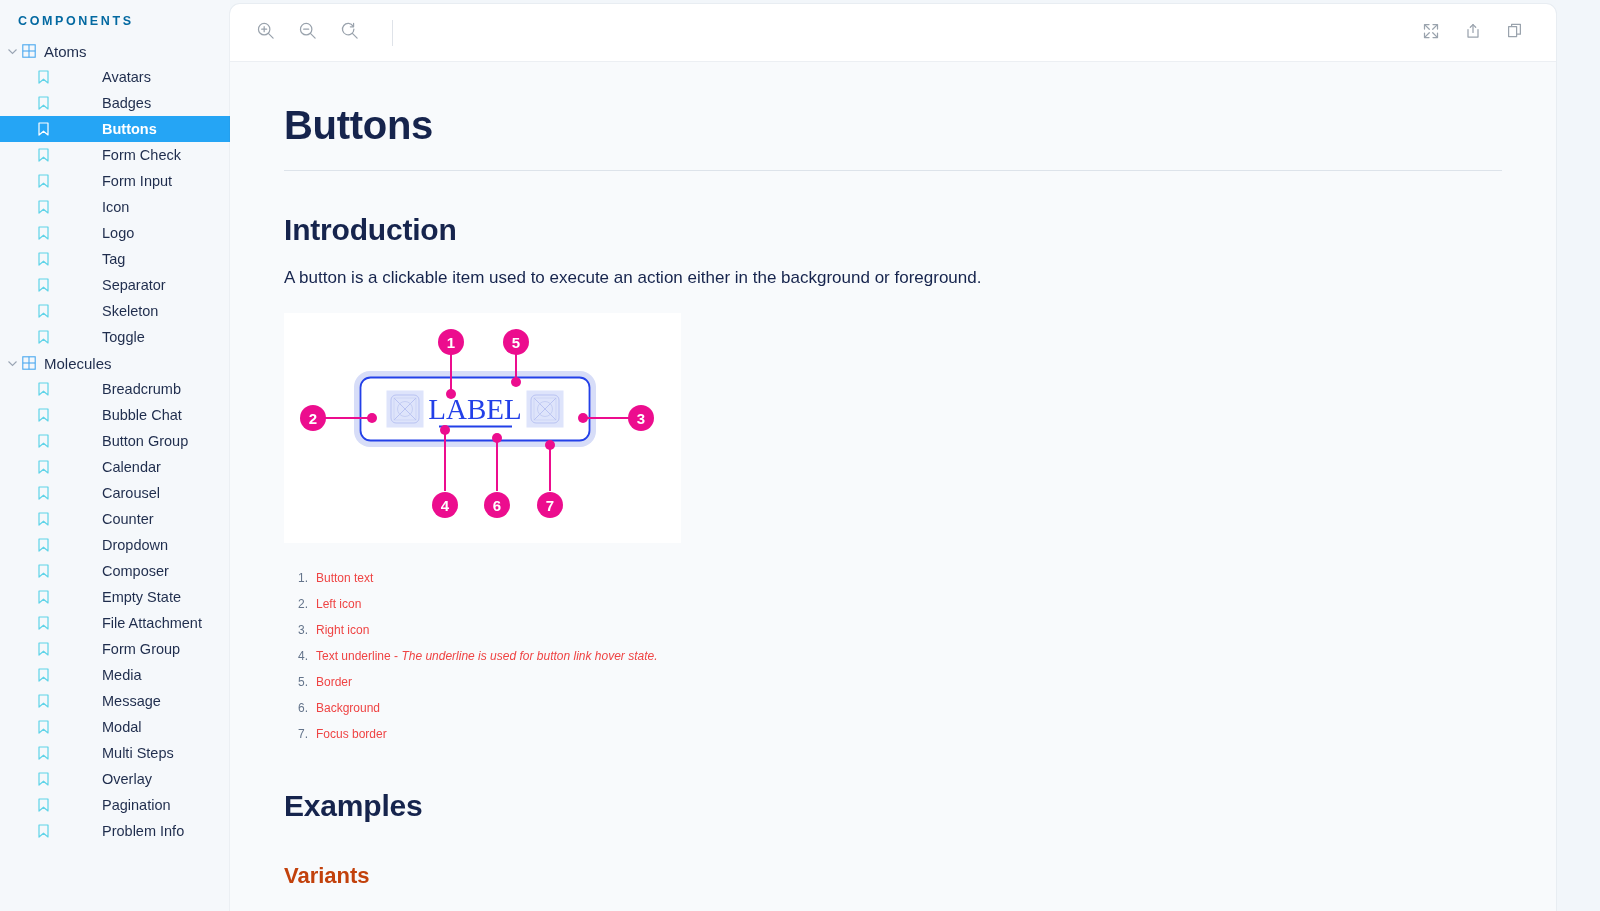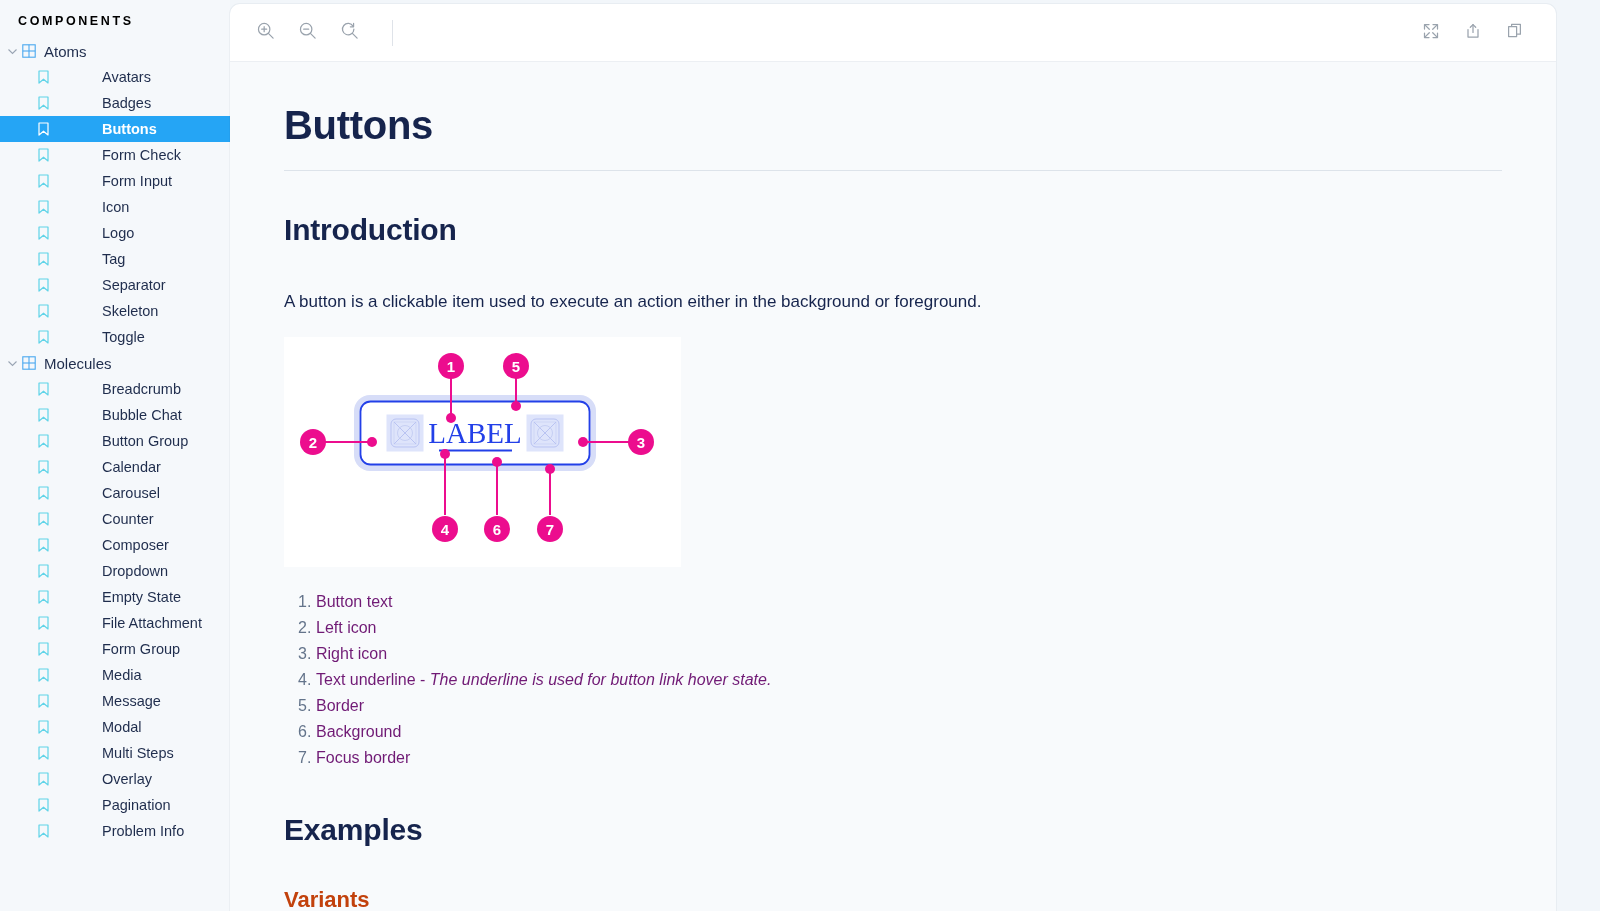--- a/index.html
+++ b/index.html
@@ -17,21 +17,21 @@
     width: 230px; height: 911px;
     background: #f5f8fb;
     overflow: hidden;
     position: relative;
     flex: 0 0 230px;
   }
   .sidebar-title {
     font-size: 12.5px;
     letter-spacing: 2.6px;
     font-weight: 700;
-    color: #000000;
+    color: #0369a1;
     padding: 14px 0 10px 18px;
   }
   .tree { padding-bottom: 8px; }
   .tree-group {
     display: flex; align-items: center;
     height: 26px;
     padding-left: 5px;
     cursor: pointer;
   }
   .caret {
@@ -118,38 +118,38 @@
   }
   h3.sub-title {
     font-size: 22px;
     font-weight: 700;
     color: #c2410c;
     margin-top: 40px;
   }
   p.body-text {
     font-size: 17px;
     color: #16244d;
-    margin-top: 42px;
+    margin-top: 18px;
     line-height: 1.5;
   }
   .figure {
     margin-top: 22px;
     width: 397px; height: 230px;
     background: #ffffff;
     position: relative;
   }
   ol.anno-list {
     margin-top: 22px;
     list-style: none;
     counter-reset: anno;
   }
   ol.anno-list li {
     counter-increment: anno;
-    font-size: 16px;
-    color: #701a75;
+    font-size: 12px;
+    color: #ef4444;
     line-height: 26px;
     padding-left: 32px;
     position: relative;
   }
   ol.anno-list li::before {
     content: counter(anno) ".";
     position: absolute;
     left: 14px;
     color: #64748b;
   }
@@ -329,29 +329,29 @@
             </svg>
           </span>
           <span class="tree-item-label">Counter</span>
         </div>
         <div class="tree-item">
           <span class="bk-icon">
             <svg width="11" height="14" viewBox="0 0 11 14" fill="none" stroke="#5fd4e8" stroke-width="1.2" stroke-linejoin="round">
               <path d="M1 1 L10 1 L10 13 L5.5 9.2 L1 13 Z"></path>
             </svg>
           </span>
+          <span class="tree-item-label">Dropdown</span>
+        </div>
+        <div class="tree-item">
+          <span class="bk-icon">
+            <svg width="11" height="14" viewBox="0 0 11 14" fill="none" stroke="#5fd4e8" stroke-width="1.2" stroke-linejoin="round">
+              <path d="M1 1 L10 1 L10 13 L5.5 9.2 L1 13 Z"></path>
+            </svg>
+          </span>
           <span class="tree-item-label">Composer</span>
-        </div>
-        <div class="tree-item">
-          <span class="bk-icon">
-            <svg width="11" height="14" viewBox="0 0 11 14" fill="none" stroke="#5fd4e8" stroke-width="1.2" stroke-linejoin="round">
-              <path d="M1 1 L10 1 L10 13 L5.5 9.2 L1 13 Z"></path>
-            </svg>
-          </span>
-          <span class="tree-item-label">Dropdown</span>
         </div>
         <div class="tree-item">
           <span class="bk-icon">
             <svg width="11" height="14" viewBox="0 0 11 14" fill="none" stroke="#5fd4e8" stroke-width="1.2" stroke-linejoin="round">
               <path d="M1 1 L10 1 L10 13 L5.5 9.2 L1 13 Z"></path>
             </svg>
           </span>
           <span class="tree-item-label">Empty State</span>
         </div>
         <div class="tree-item">

